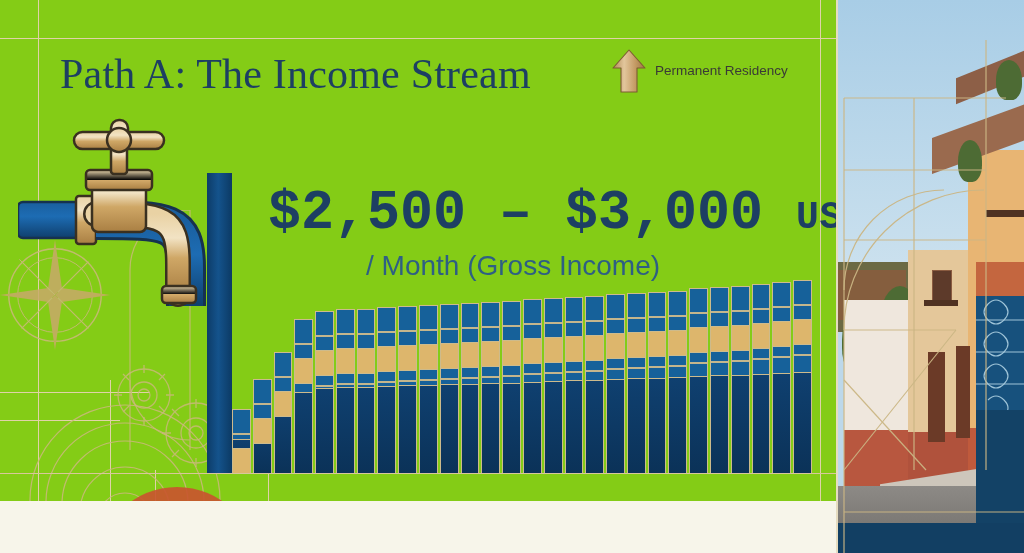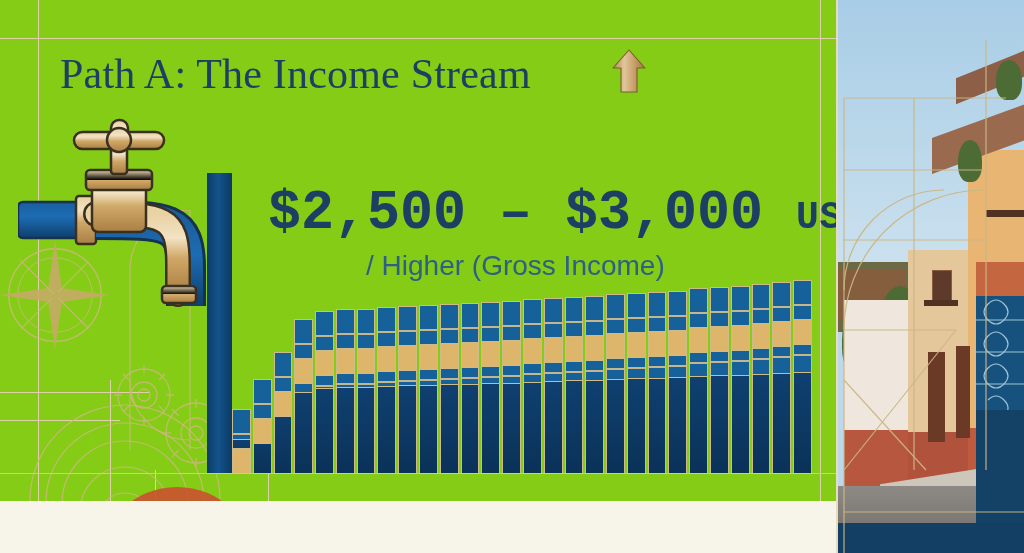--- a/index.html
+++ b/index.html
@@ -161,25 +161,26 @@
           <linearGradient id="arrGrad" x1="0" y1="0" x2="1" y2="0">
             <stop offset="0%" stop-color="#b08957"></stop>
             <stop offset="35%" stop-color="#e2c69c"></stop>
             <stop offset="70%" stop-color="#c49a64"></stop>
             <stop offset="100%" stop-color="#9d7845"></stop>
           </linearGradient>
         </defs>
         <polygon points="17,2 33,20 25,20 25,44 9,44 9,20 1,20" fill="url(#arrGrad)" stroke="#7d5c33" stroke-width="1.1" stroke-linejoin="round"></polygon>
       </svg>
       <div class="txt">
+        <div>Permanent Residency</div>
       </div>
     </div>
 
     <div id="amount"><span>$2,500 – $3,000 </span><span class="usd">USD</span></div>
-    <div id="permonth">/ Higher (Gross Income)</div>
+    <div id="permonth">/ Month (Gross Income)</div>
 
     <svg id="faucet" viewBox="0 0 250 215">
       <defs>
         <linearGradient id="brass" x1="0" y1="0" x2="0" y2="1">
           <stop offset="0%" stop-color="#e9d2a4"></stop>
           <stop offset="30%" stop-color="#f2e3c4"></stop>
           <stop offset="55%" stop-color="#cfa766"></stop>
           <stop offset="100%" stop-color="#a97f43"></stop>
         </linearGradient>
         <linearGradient id="brassH" x1="0" y1="0" x2="0" y2="1">

